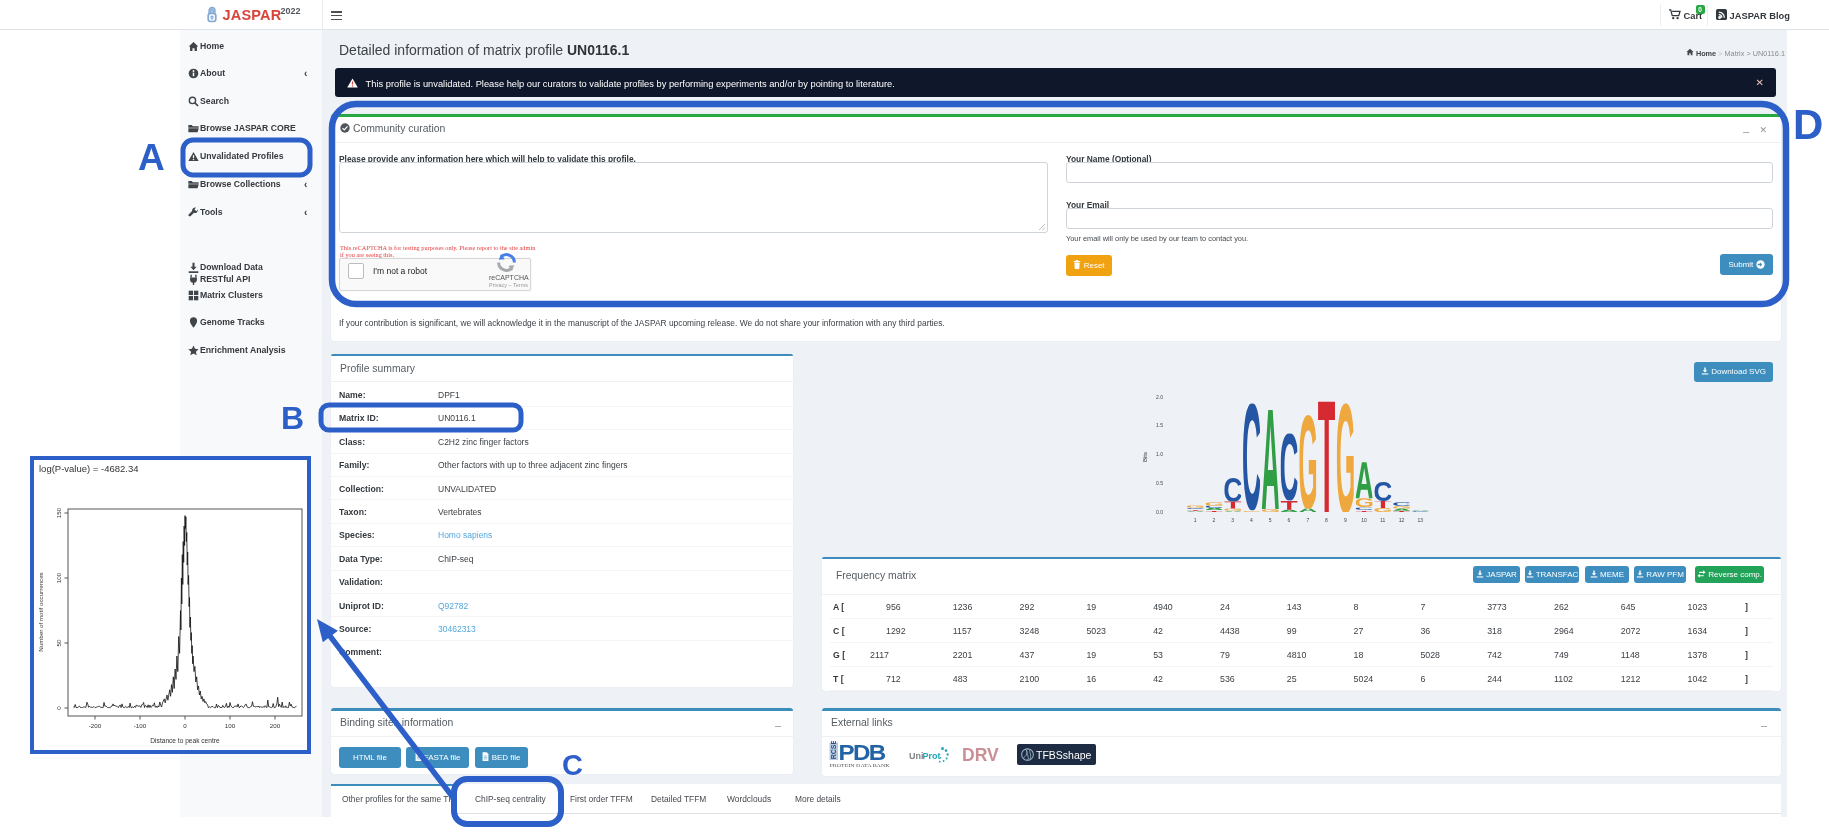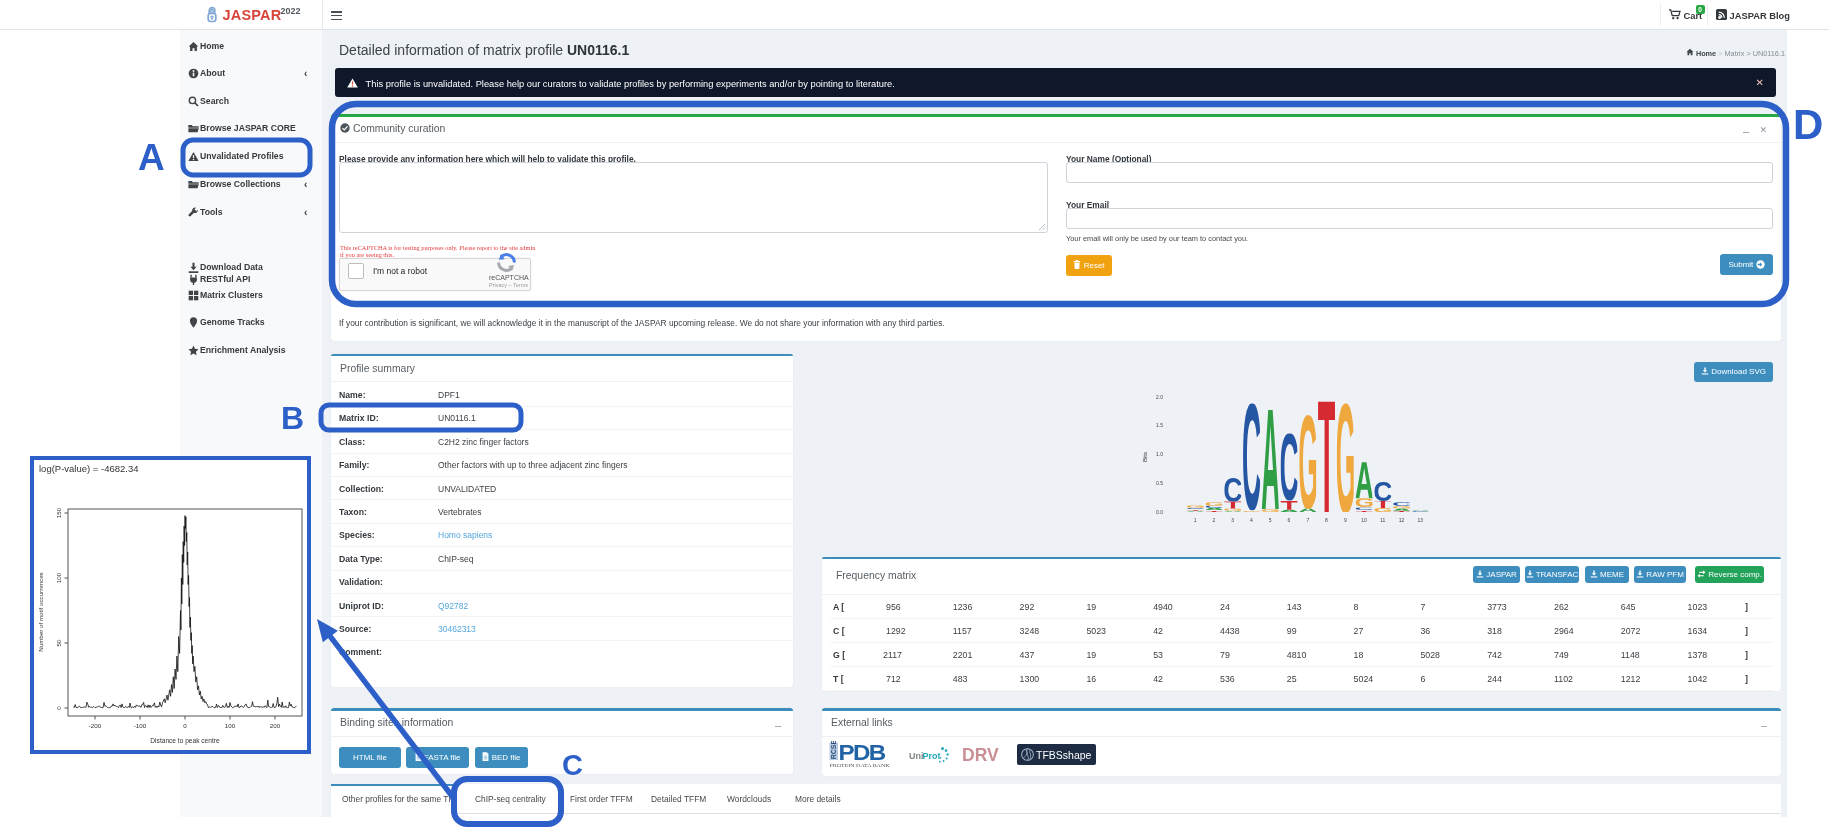--- a/index.html
+++ b/index.html
@@ -366,40 +366,40 @@
       <span class="fnum" style="left:523.6px;">27</span>
       <span class="fnum" style="left:590.4px;">36</span>
       <span class="fnum" style="left:657.2px;">318</span>
       <span class="fnum" style="left:724.0px;">2964</span>
       <span class="fnum" style="left:790.8px;">2072</span>
       <span class="fnum" style="left:857.6px;">1634</span>
       <span class="fnum" style="left:915px; font-weight:bold;">]</span>
     </div>
   <div class="frow" style="top:643.4px;">
       <span class="rl">G [</span>
-      <span class="fnum" style="left:53px;text-align:center;">2117</span>
+      <span class="fnum" style="left:40px;text-align:center;">2117</span>
       <span class="fnum" style="left:122.8px;">2201</span>
       <span class="fnum" style="left:189.6px;">437</span>
       <span class="fnum" style="left:256.4px;">19</span>
       <span class="fnum" style="left:323.2px;">53</span>
       <span class="fnum" style="left:390.0px;">79</span>
       <span class="fnum" style="left:456.8px;">4810</span>
       <span class="fnum" style="left:523.6px;">18</span>
       <span class="fnum" style="left:590.4px;">5028</span>
       <span class="fnum" style="left:657.2px;">742</span>
       <span class="fnum" style="left:724.0px;">749</span>
       <span class="fnum" style="left:790.8px;">1148</span>
       <span class="fnum" style="left:857.6px;">1378</span>
       <span class="fnum" style="left:915px; font-weight:bold;">]</span>
     </div>
   <div class="frow" style="top:667.2px;">
       <span class="rl">T [</span>
       <span class="fnum" style="left:56.0px;">712</span>
       <span class="fnum" style="left:122.8px;">483</span>
-      <span class="fnum" style="left:189.6px;">1300</span>
+      <span class="fnum" style="left:189.6px;">2100</span>
       <span class="fnum" style="left:256.4px;">16</span>
       <span class="fnum" style="left:323.2px;">42</span>
       <span class="fnum" style="left:390.0px;">536</span>
       <span class="fnum" style="left:456.8px;">25</span>
       <span class="fnum" style="left:523.6px;">5024</span>
       <span class="fnum" style="left:590.4px;">6</span>
       <span class="fnum" style="left:657.2px;">244</span>
       <span class="fnum" style="left:724.0px;">1102</span>
       <span class="fnum" style="left:790.8px;">1212</span>
       <span class="fnum" style="left:857.6px;">1042</span>

